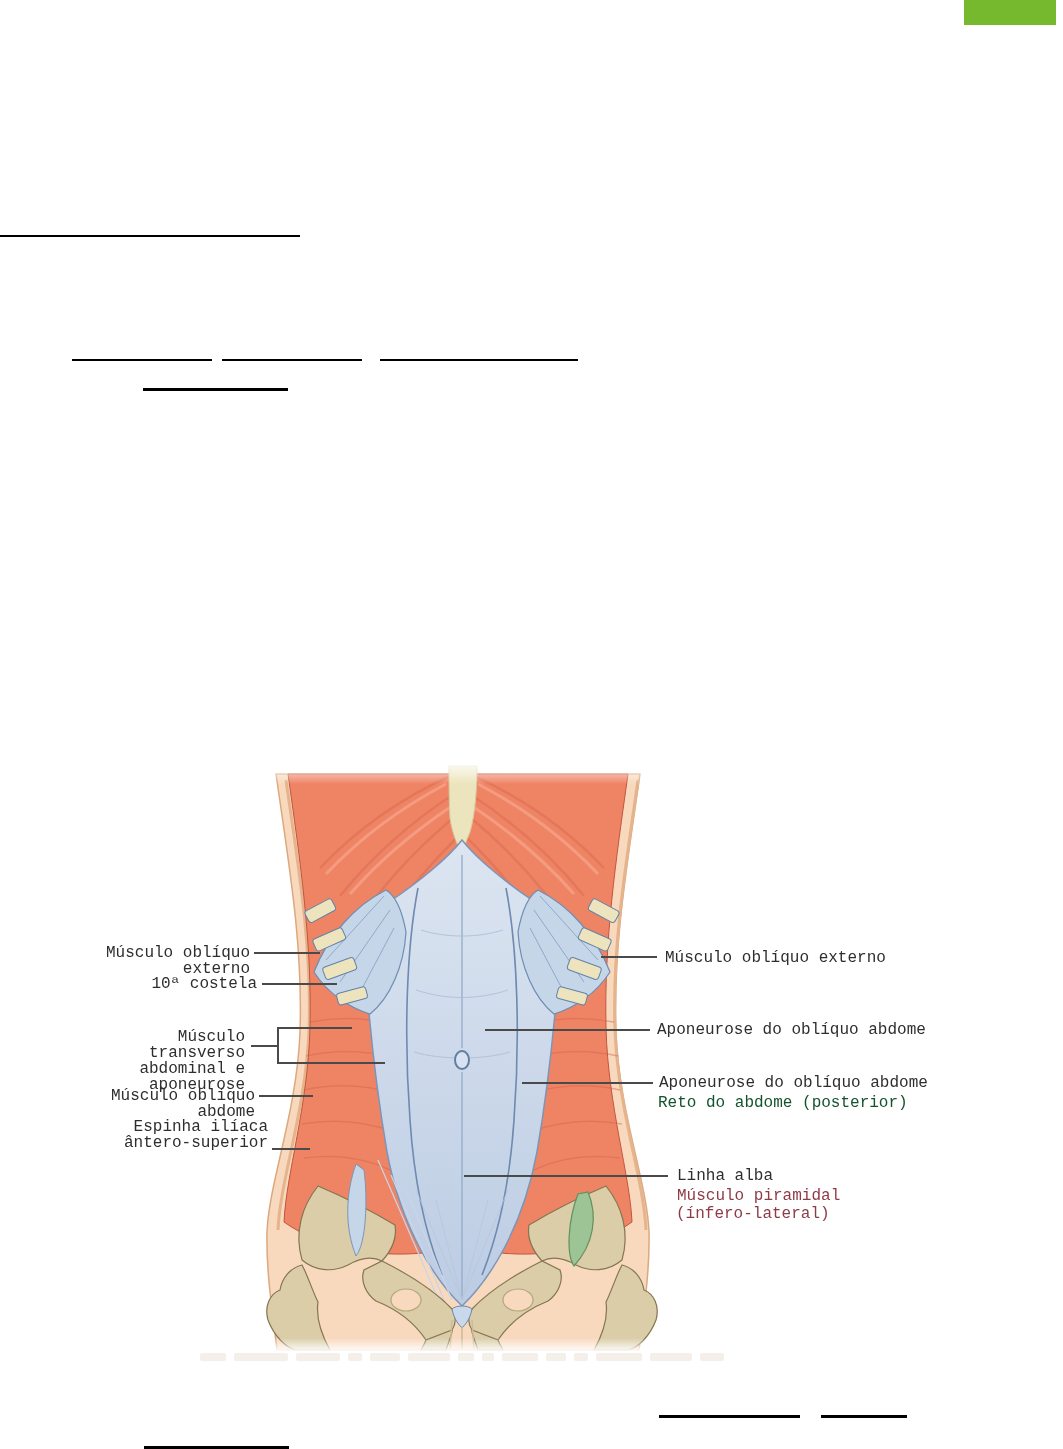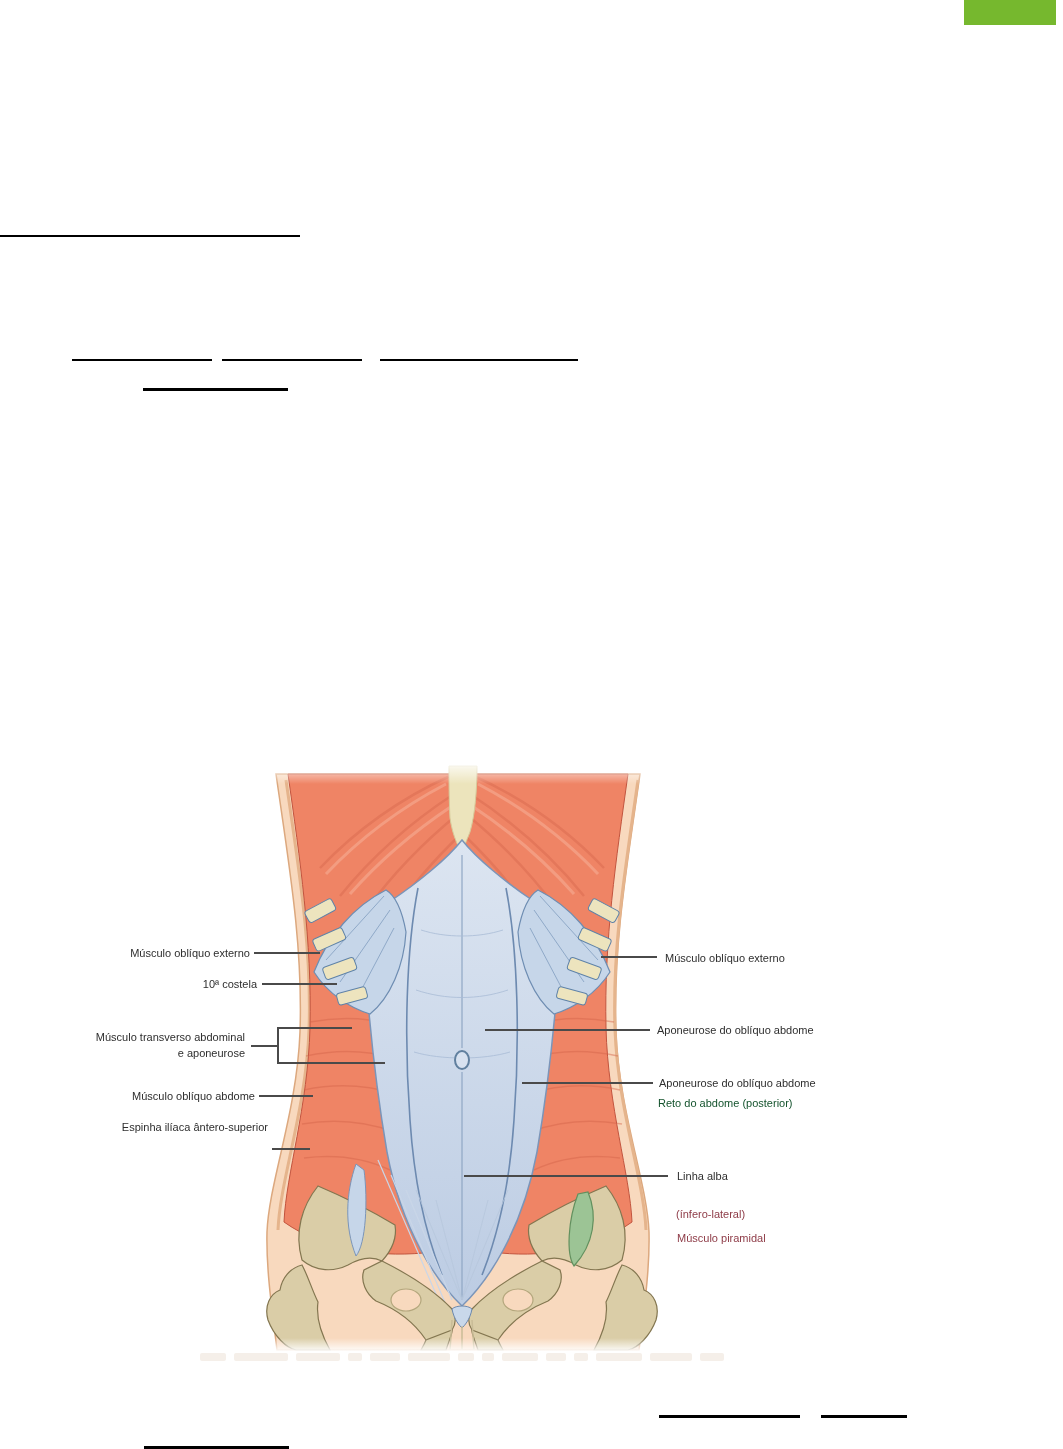--- a/index.html
+++ b/index.html
@@ -9,21 +9,21 @@
   .u{position:absolute;background:#000;}
   
   .u1{left:0;top:235px;width:300px;height:2px;}
   .u2a{left:72px;top:359px;width:140px;height:2px;}
   .u2b{left:222px;top:359px;width:140px;height:2px;}
   .u2c{left:380px;top:359px;width:198px;height:2px;}
   .u3{left:143px;top:388px;width:145px;height:3px;}
   .u4a{left:659px;top:1415px;width:141px;height:3px;}
   .u4b{left:821px;top:1415px;width:86px;height:3px;}
   .u5{left:144px;top:1446px;width:145px;height:3px;}
-  .lbl{position:absolute;font-size:11px;line-height:16px;color:#2e2e2e;}
+  .lbl{position:absolute;font-size:16px;line-height:16px;color:#2e2e2e;font-family:Liberation Mono, monospace;}
   .lbl.right-al{text-align:right;}
   .lead{position:absolute;height:2px;}
   .lead-v{position:absolute;width:2px;}
   .fig{position:absolute;left:256px;top:760px;width:404px;height:592px;}
   .caption{position:absolute;left:200px;top:1352px;width:540px;height:10px;
            display:flex;gap:8px;align-items:center;}
   .caption span{display:inline-block;height:8px;border-radius:2px;background:#f5efe9;}
 </style>
 </head>
 <body>
@@ -178,21 +178,21 @@
   <div class="lbl right-al" style="left:117px;top:976px;width:140px;">10ª costela</div>
   <div class="lbl right-al" style="left:87px;top:1029px;width:158px;">Músculo transverso abdominal e aponeurose</div>
   <div class="lbl right-al" style="left:95px;top:1088px;width:160px;">Músculo oblíquo abdome</div>
   <div class="lbl right-al" style="left:88px;top:1119px;width:180px;text-align:right;">Espinha ilíaca ântero-superior</div>
 
   <div class="lbl" style="left:665px;top:950px;">Músculo oblíquo externo</div>
   <div class="lbl" style="left:657px;top:1022px;">Aponeurose do oblíquo abdome</div>
   <div class="lbl" style="left:659px;top:1075px;">Aponeurose do oblíquo abdome</div>
   <div class="lbl" style="left: 658px; top: 1095px; color: #14532d;">Reto do abdome (posterior)</div>
   <div class="lbl" style="left:677px;top:1168px;">Linha alba</div>
-  <div class="lbl" style="left: 677px; top: 1188px; color: rgb(142, 59, 71); margin-top: 42px;">Músculo piramidal</div>
+  <div class="lbl" style="left: 677px; top: 1188px; color: rgb(142, 59, 71);">Músculo piramidal</div>
   <div class="lbl" style="left: 676px; top: 1206px; color: rgb(142, 59, 71);">(ínfero-lateral)</div>
 
   <div class="caption">
     <span style="width:26px"></span>
       <span style="width:54px"></span>
       <span style="width:44px"></span>
     <span style="width:14px"></span>
       <span style="width:30px"></span>
       <span style="width:42px"></span>
     <span style="width:16px"></span>

